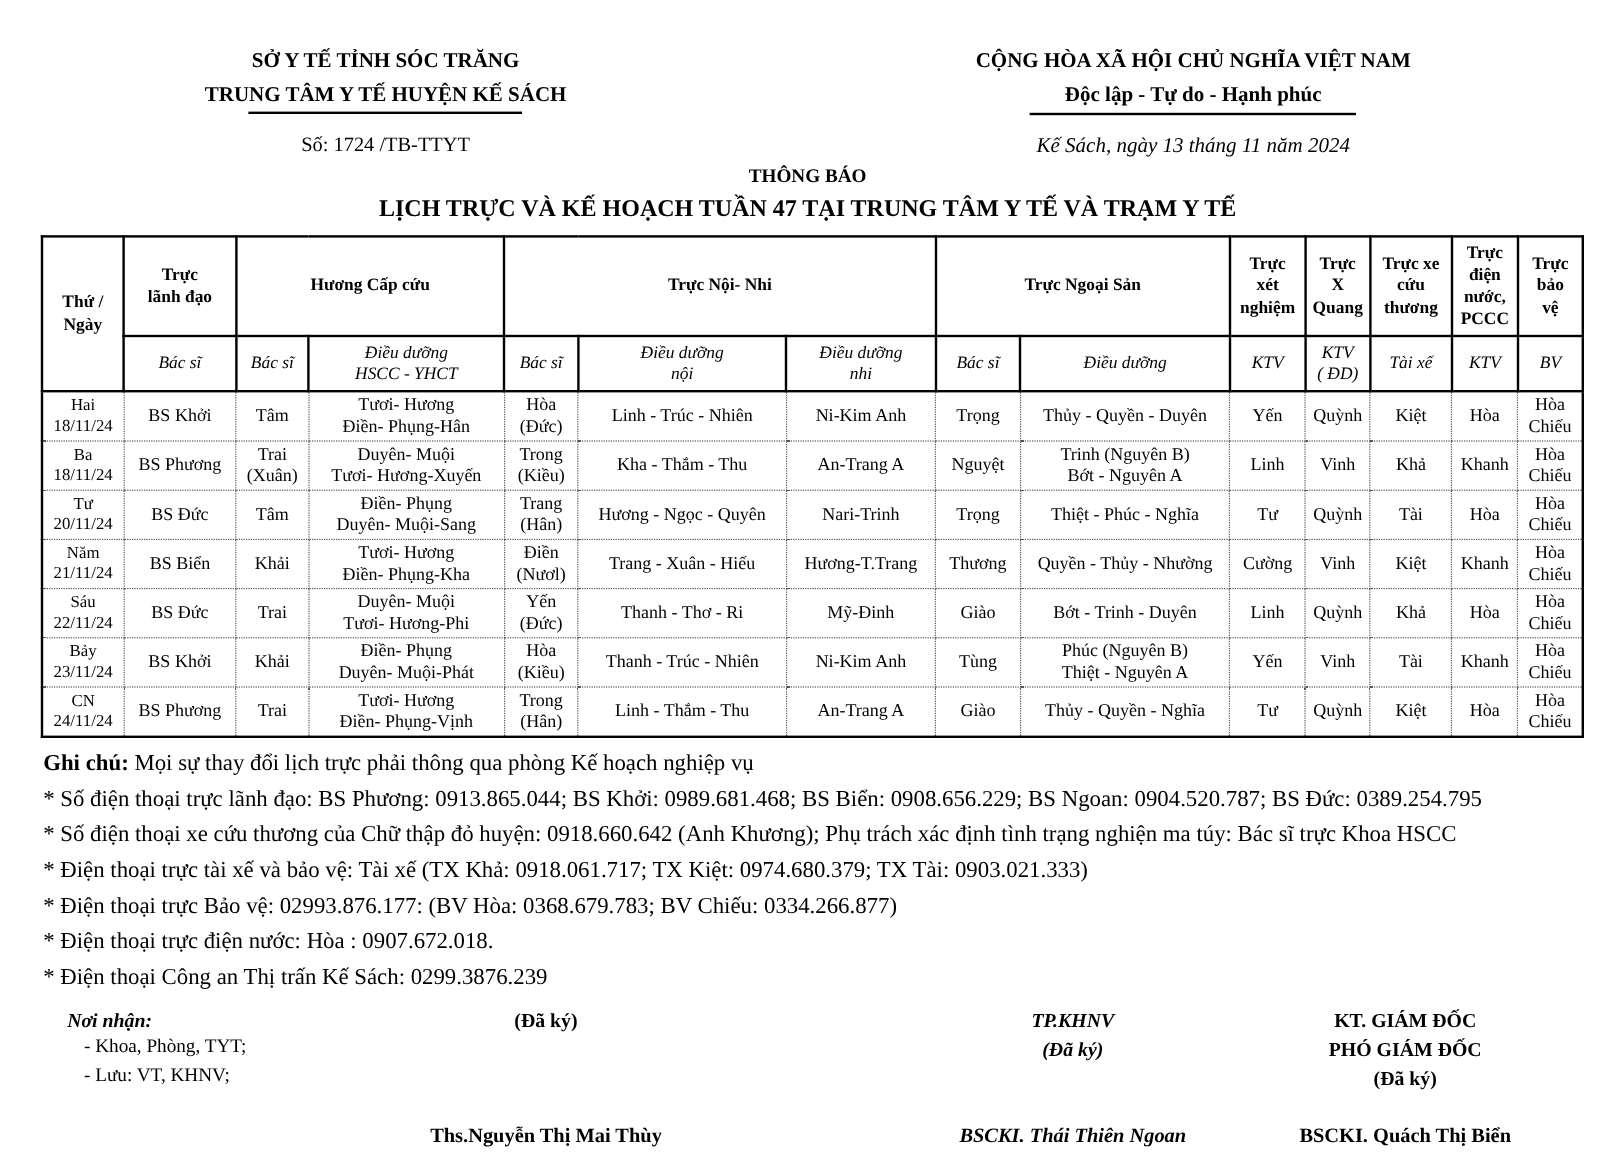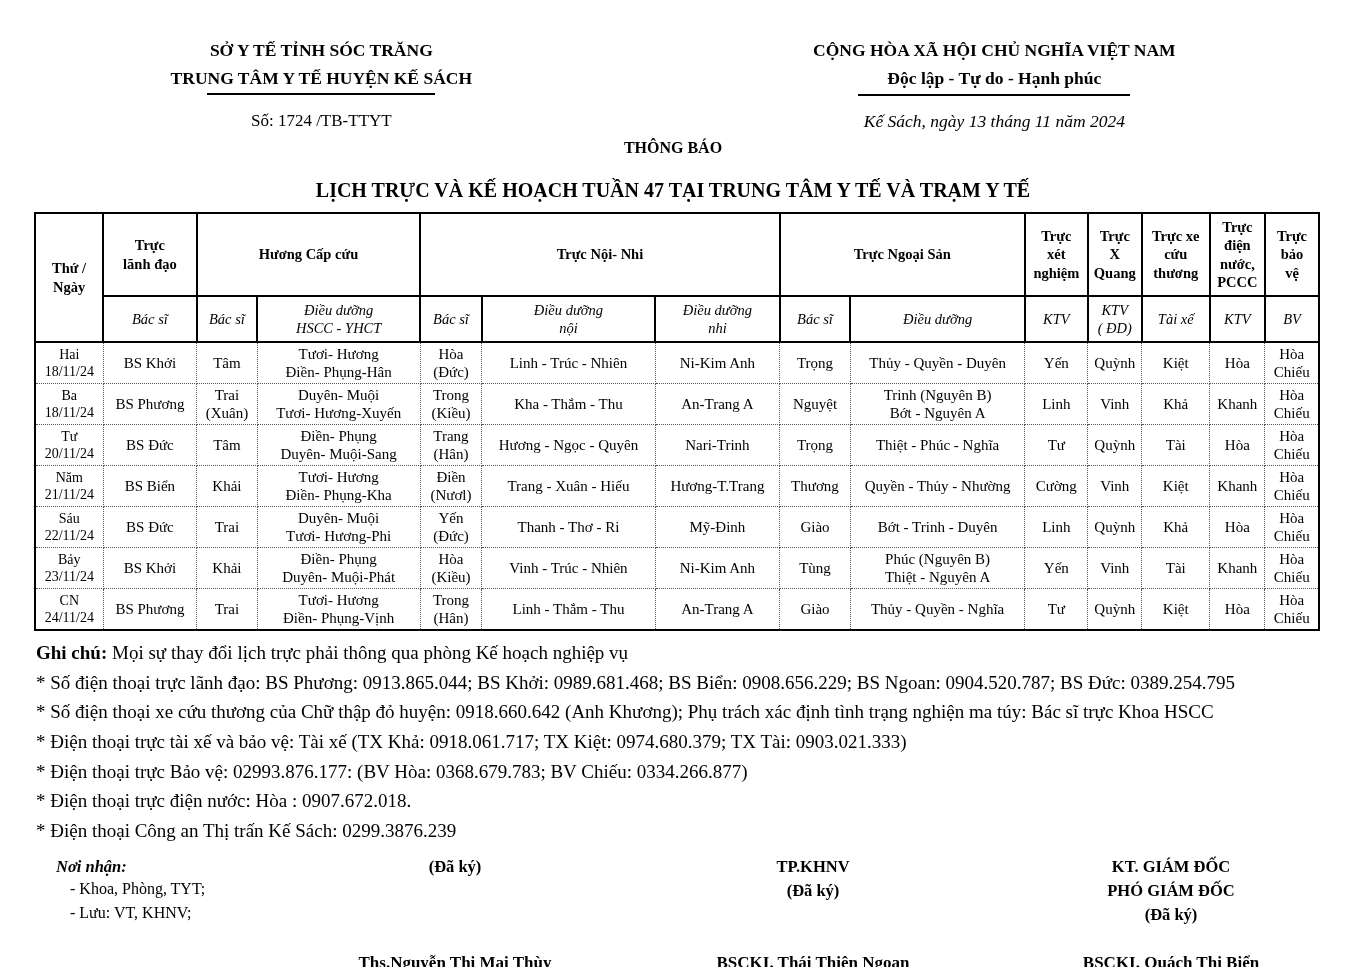--- a/index.html
+++ b/index.html
@@ -14,21 +14,21 @@
   .header-right{width:707px;text-align:center;}
   .org-line{font-weight:bold;font-size:17.5px;line-height:1.6;}
   .bar{height:2px;background:#000;margin:0 auto;}
   .bar-left{width:228px;margin-top:1px;}
   .bar-right{width:272px;margin-top:2px;}
   .doc-number{font-size:17px;margin-top:16px;}
   .date-line{font-style:italic;font-size:17.5px;margin-top:15px;}
   
   .title-block{text-align:center;margin-top:4px;}
   .title1{font-weight:bold;font-size:16px;line-height:1.5;}
-  .title2{font-weight:bold;font-size:20px;line-height:1.4;margin-top:16px;}
+  .title2{font-weight:bold;font-size:20px;line-height:1.4;}
   
   table.duty{
     border-collapse:collapse;table-layout:fixed;
     width:1286px;margin:8px 0 0 34px;
     border:2.5px solid #000;
   }
   table.duty th{
     border:2px solid #000;font-size:14.5px;padding:1px;
     text-align:center;vertical-align:middle;white-space:pre-line;line-height:1.25;
   }
@@ -47,21 +47,21 @@
   
   .sig-area{position:relative;height:190px;margin-top:8px;}
   .recipients{position:absolute;left:56px;top:4px;font-size:16px;}
   .recipients .rtitle{font-weight:bold;font-style:italic;font-size:16.5px;}
   .recipients .rline{margin-left:14px;line-height:1.45;}
   .sig-block{position:absolute;top:2px;width:330px;text-align:center;transform:translateX(-50%);height:118px;}
   .sig-role{font-weight:bold;font-size:16.5px;white-space:pre-line;line-height:1.45;}
   .sig-signed{font-weight:bold;font-size:16.5px;line-height:1.45;}
   .sig-name{position:absolute;bottom:0;left:0;right:0;font-weight:bold;font-size:17px;}
   .sb1{left:455px;}
-  .sb2{left:813px;}
+  .sb2{left:894px;font-style:italic;}
   .sb3{left:1171px;}
 </style>
 </head>
 <body>
 
 <div class="page">
 
   <div class="doc-header">
     <div class="header-left">
       <div class="org-line">SỞ Y TẾ TỈNH SÓC TRĂNG</div>
@@ -250,21 +250,21 @@
         </tr>
         <tr>
           <td class="day">Bảy
 23/11/24</td>
           <td>BS Khởi</td>
           <td>Khải</td>
           <td>Điền- Phụng
 Duyên- Muội-Phát</td>
           <td>Hòa
 (Kiều)</td>
-          <td>Vinh - Trúc - Nhiên</td>
+          <td>Thanh - Trúc - Nhiên</td>
           <td>Ni-Kim Anh</td>
           <td>Tùng</td>
           <td>Phúc (Nguyên B)
 Thiệt - Nguyên A</td>
           <td>Yến</td>
           <td>Vinh</td>
           <td>Tài</td>
           <td>Khanh</td>
           <td>Hòa
 Chiếu</td>

